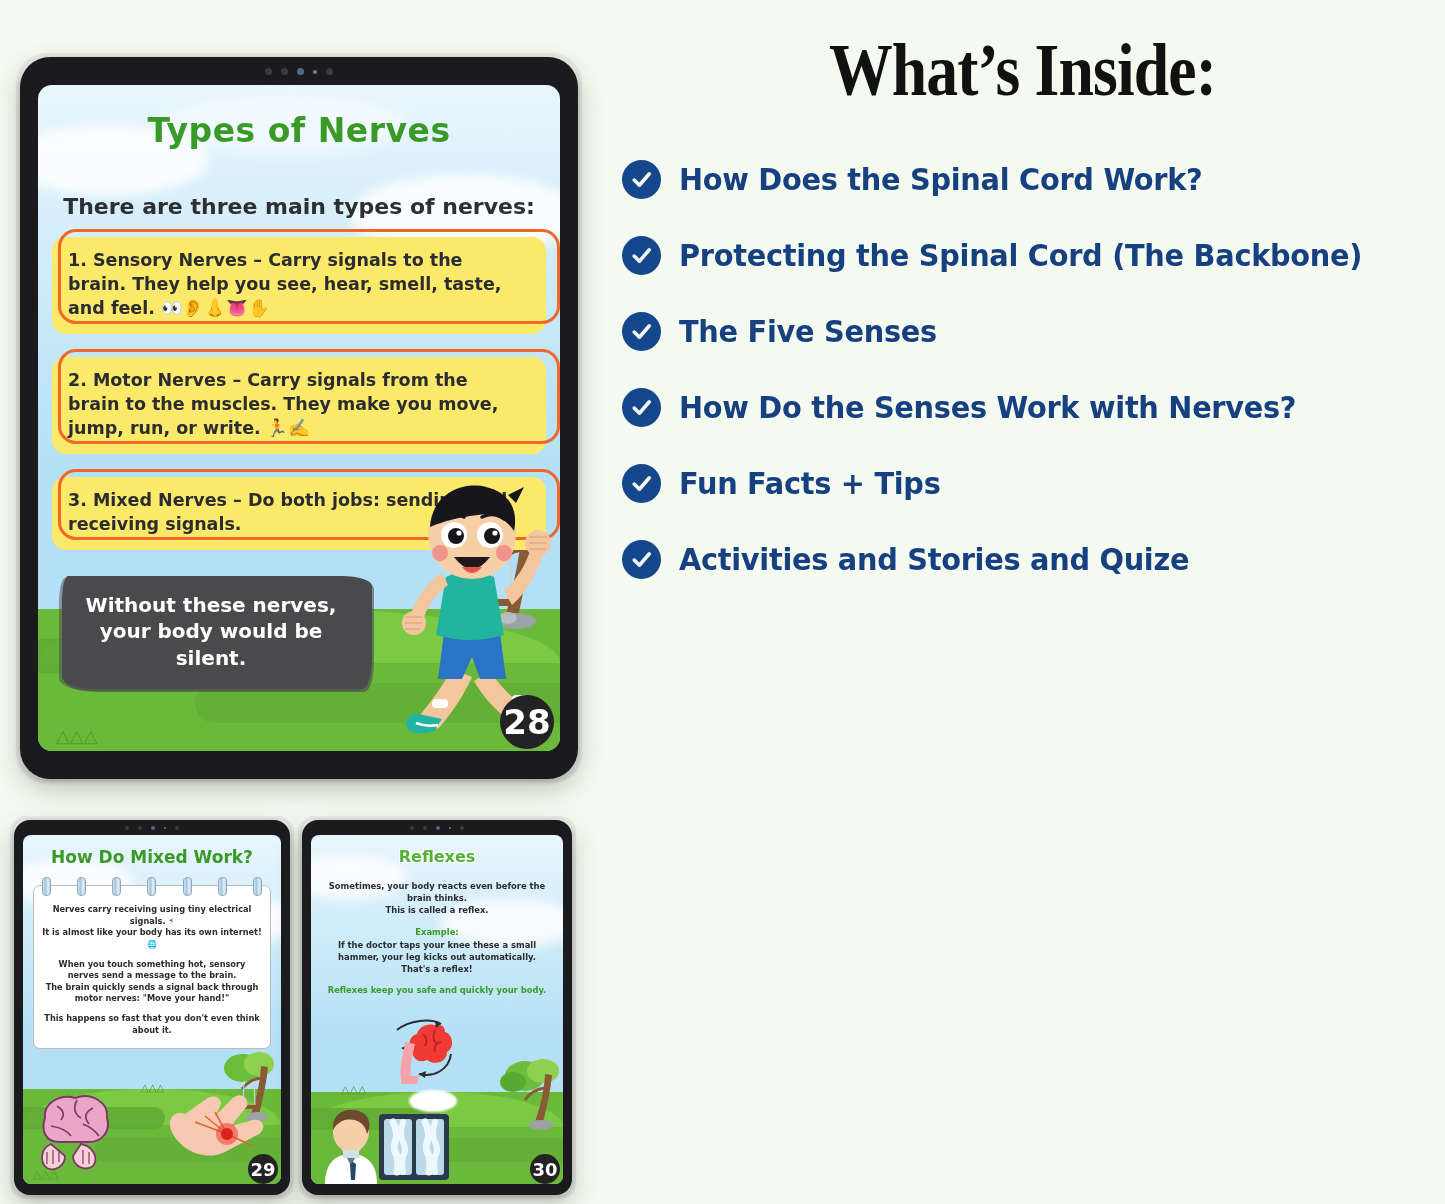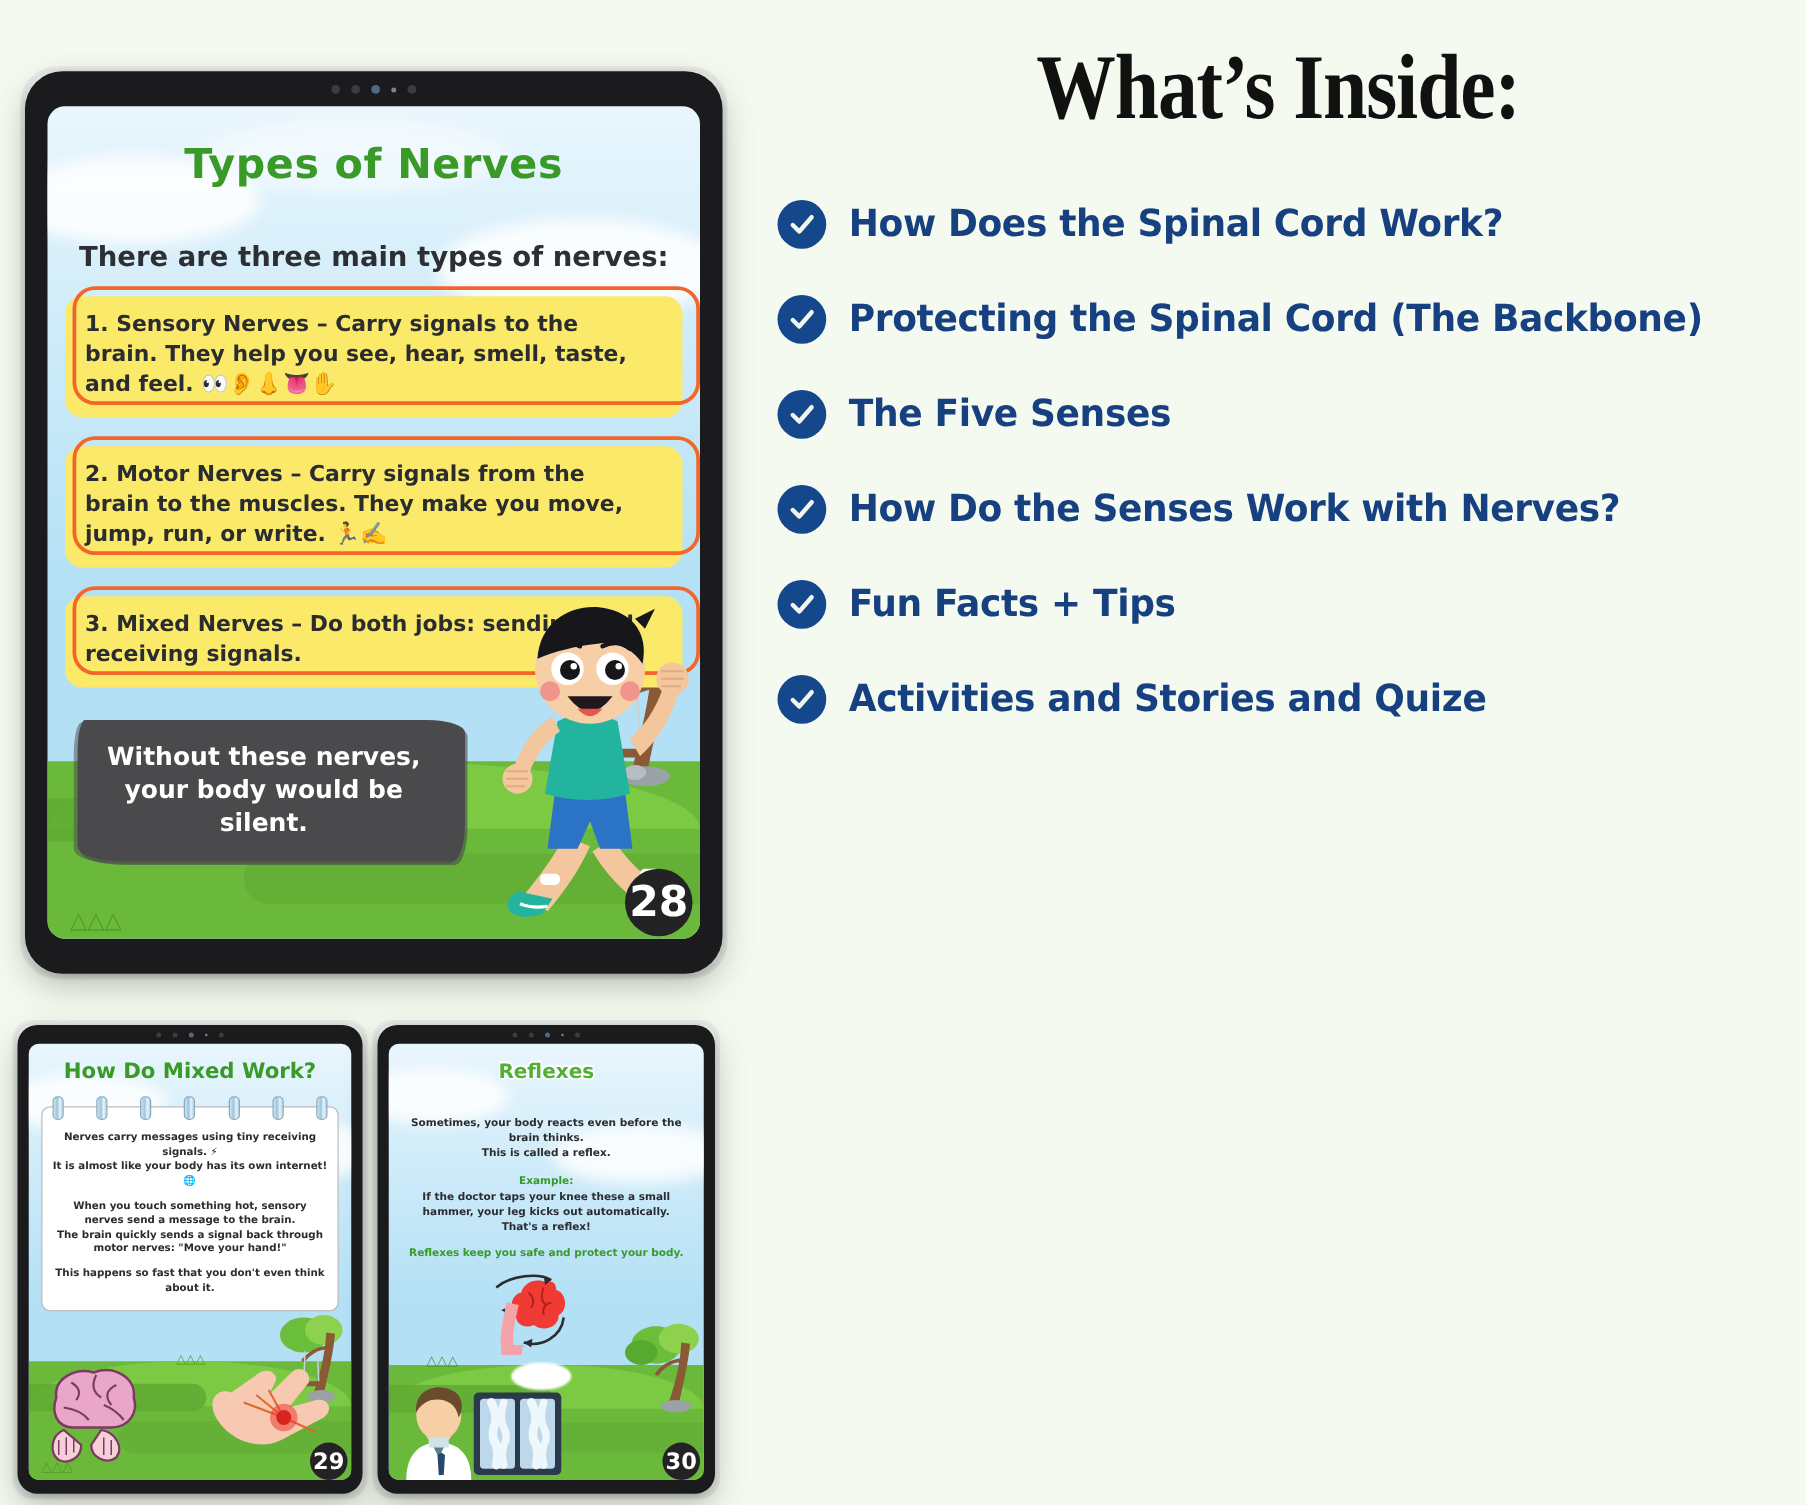--- a/index.html
+++ b/index.html
@@ -274,21 +274,21 @@
     font-family: "DejaVu Sans", sans-serif;
     font-weight: bold;
     font-size: 8.2px;
     line-height: 1.42;
     color: #2b2c30;
     text-align: center;
     margin-bottom: 8px;
   }
   .sm-body {
     position: relative; z-index: 6;
-    margin: 26px 8px 0 8px;
+    margin: 14px 8px 0 8px;
     font-family: "DejaVu Sans", sans-serif;
     font-weight: bold;
     font-size: 8.4px;
     line-height: 1.45;
     color: #2b2c30;
     text-align: center;
   }
   .sm-body p { margin-bottom: 9px; }
   .sm-green { color: #3a9a28; }
   .sm-page-num {
@@ -444,21 +444,21 @@
     <div class="notepad">
       <div class="rings">
         <span class="ring"></span>
         <span class="ring"></span>
         <span class="ring"></span>
         <span class="ring"></span>
         <span class="ring"></span>
         <span class="ring"></span>
         <span class="ring"></span>
       </div>
-      <div class="np-text" style="white-space:pre-line;">Nerves carry messages using tiny receiving signals. ⚡
+      <div class="np-text" style="white-space:pre-line;">Nerves carry receiving using tiny electrical signals. ⚡
 It is almost like your body has its own internet! 🌐</div>
       <div class="np-text" style="white-space:pre-line;">When you touch something hot, sensory nerves send a message to the brain.
 The brain quickly sends a signal back through motor nerves: "Move your hand!"</div>
       <div class="np-text" style="white-space:pre-line;margin-bottom:0;">This happens so fast that you don't even think about it.</div>
     </div>
 
     <svg class="art" style="left:10px;bottom:10px;width:86px;height:86px;" viewBox="0 0 86 86">
       <path d="M12 30 C10 14 28 6 42 10 C58 4 76 14 74 30 C78 42 70 54 56 54 L26 54 C12 54 8 42 12 30 Z" fill="#eaa6c9" stroke="#7c3a63" stroke-width="2"></path>
       <path d="M24 18 q10 6 4 14 M44 12 q-6 12 4 18 M60 20 q-12 6 -4 16 M18 38 q14 2 20 10 M50 36 q10 4 16 12" stroke="#7c3a63" stroke-width="1.7" fill="none"></path>
       <path d="M18 56 C8 60 6 74 14 80 C22 84 32 78 32 68 Z" fill="#f7cfd9" stroke="#7c3a63" stroke-width="1.8"></path>
@@ -507,21 +507,21 @@
     <div class="cloud" style="left:98px;bottom:72px;width:48px;height:22px;filter:blur(1px);background:#fff;"></div>
 
     <div class="sm-title outlined">Reflexes</div>
 
     <div class="sm-body">
       <p style="white-space:pre-line;margin-top:6px;">Sometimes, your body reacts even before the brain thinks.
 This is called a reflex.</p>
       <p class="sm-green" style="margin-bottom:1px;">Example:</p>
       <p style="white-space:pre-line;">If the doctor taps your knee these a small hammer, your leg kicks out automatically.
 That's a reflex!</p>
-      <p class="sm-green">Reflexes keep you safe and protect your body.</p>
+      <p class="sm-green">Reflexes keep you safe and quickly your body.</p>
     </div>
 
     <svg class="art" style="left:78px;bottom:88px;width:90px;height:80px;" viewBox="0 0 90 80">
       <path d="M48 10 C40 6 30 10 28 18 C20 20 18 30 24 34 C22 42 30 48 38 44 C46 50 58 46 58 36 C66 32 64 18 56 16 C56 10 52 8 48 10 Z" fill="#ef3b34"></path>
       <path d="M34 18 q6 6 2 12 M46 14 q-4 10 2 14 M52 26 q-8 2 -6 10" stroke="#b61f1a" stroke-width="1.6" fill="none"></path>
       <path d="M22 28 L12 32 L22 38 Z" fill="#2b2c30"></path>
       <path d="M16 26 C14 40 10 52 12 62 L22 62 C20 50 24 38 26 28 Z" fill="#f4a3a8"></path>
       <path d="M12 60 h18 l-2 8 h-16 Z" fill="#f4a3a8"></path>
       <path d="M8 14 C20 4 42 2 52 8" stroke="#2b2c30" stroke-width="2" fill="none"></path>
       <path d="M52 8 l-6 -3 l1 7 Z" fill="#2b2c30"></path>

